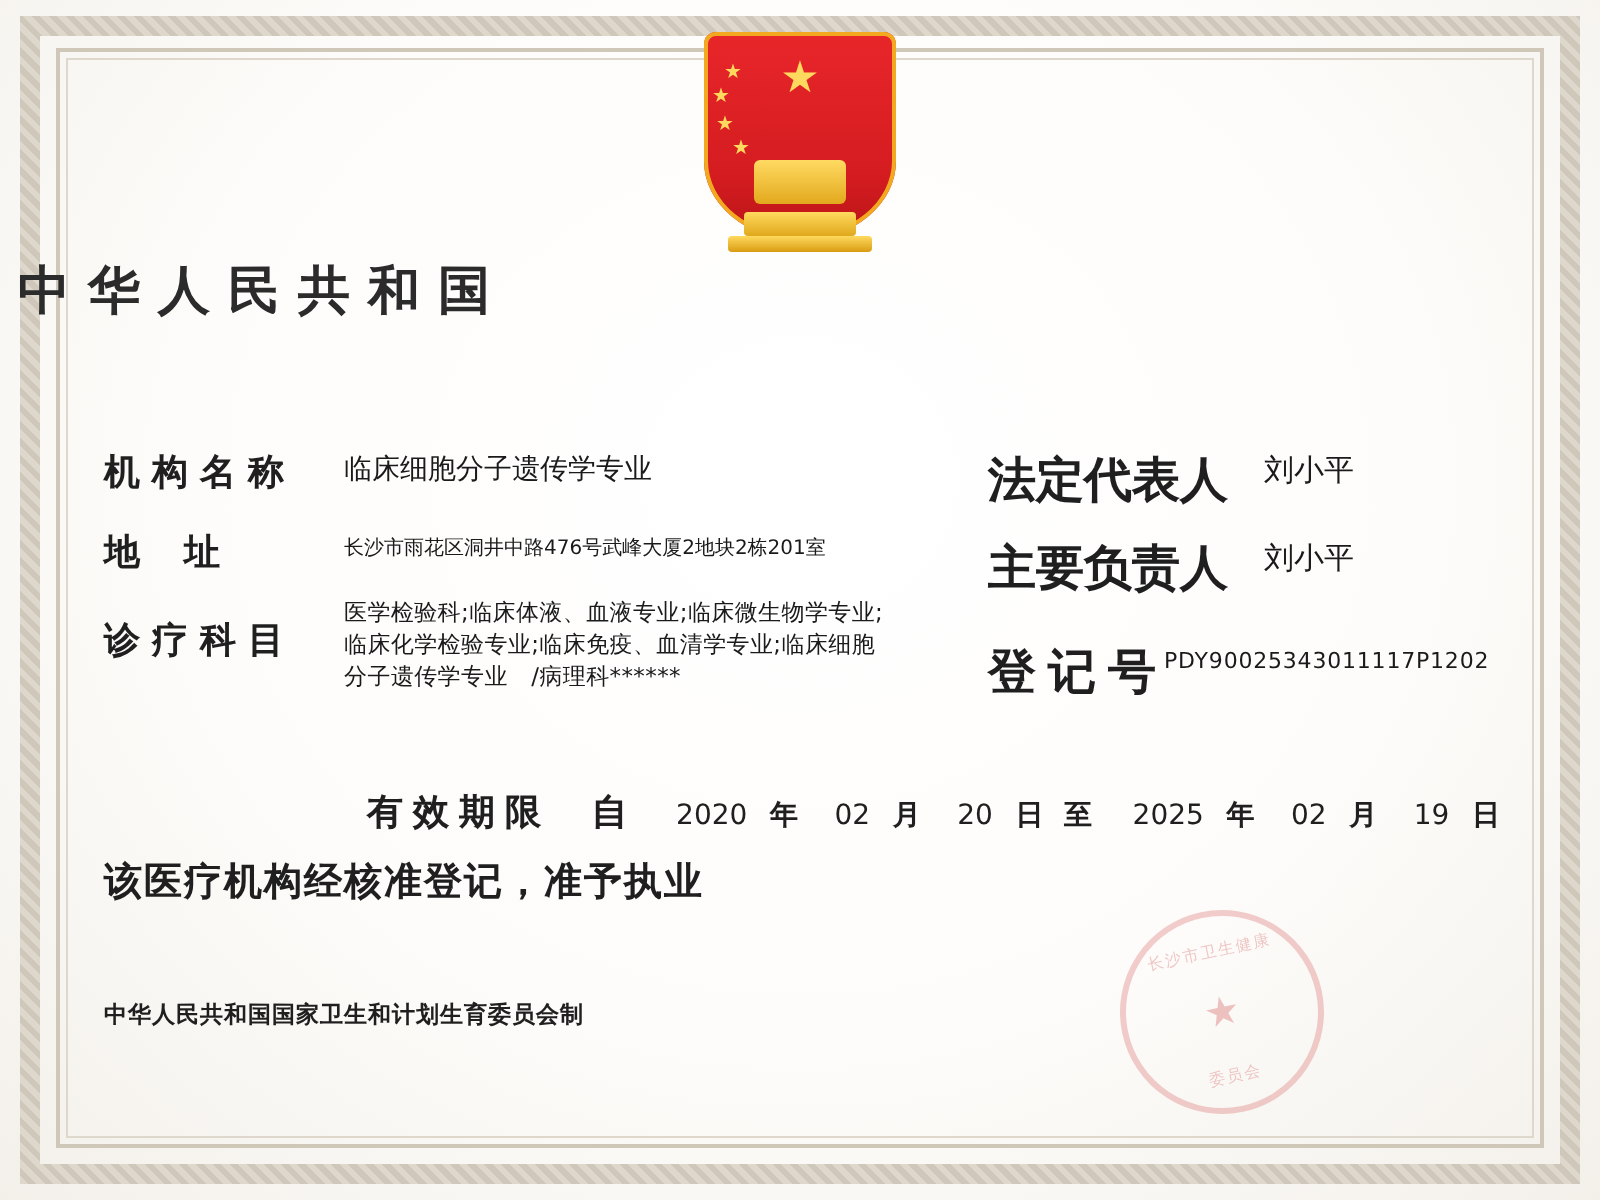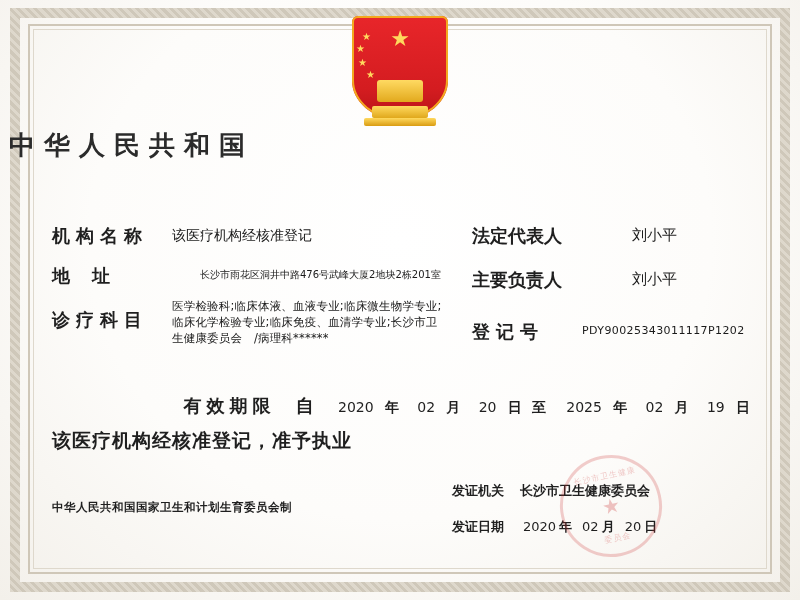--- a/index.html
+++ b/index.html
@@ -187,39 +187,39 @@
     width: 270px;
     line-height: 15px;
   }
   .field-value-addr {
     position: absolute;
     left: 120px;
     top: 44px;
     width: 280px;
     font-size: 10px;
     line-height: 14px;
-    margin-left: 28px;
   }
   .field-value-scope {
     position: absolute;
     left: 120px;
     top: 74px;
     width: 275px;
     font-size: 11.5px;
     line-height: 16px;
     letter-spacing: 0.2px;
   }
 
   .r-label {
     position: absolute;
     font-family: Liberation Sans, sans-serif;
-    font-size: 18px;
+    font-size: 24px;
     font-weight: bold;
     color: #1f1f1f;
     white-space: nowrap;
+    margin-left: 22px;
   }
   .r-value {
     position: absolute;
     font-family: "DejaVu Sans", sans-serif;
     color: #1a1a1a;
   }
 
   
   .validity {
     position: absolute;
@@ -357,31 +357,31 @@
 
   <div class="title-main">中华人民共和国</div>
 
   <div class="body-area">
 
     <div class="left-col">
 
       <div class="field-name">
         <span class="label label-sp4">机构名称</span>
       </div>
-      <div class="field-value value value-lg">该医疗机构经核准登记</div>
+      <div class="field-value value value-lg">临床细胞分子遗传学专业</div>
 
       <div class="field-name" style="top:40px;">
         <span class="label label-sp-addr">地址</span>
       </div>
       <div class="field-value-addr value">长沙市雨花区洞井中路476号武峰大厦2地块2栋201室</div>
 
       <div class="field-name" style="top:84px;">
         <span class="label label-sp4">诊疗科目</span>
       </div>
-      <div class="field-value-scope value">医学检验科;临床体液、血液专业;临床微生物学专业;临床化学检验专业;临床免疫、血清学专业;长沙市卫生健康委员会　/病理科******</div>
+      <div class="field-value-scope value">医学检验科;临床体液、血液专业;临床微生物学专业;临床化学检验专业;临床免疫、血清学专业;临床细胞分子遗传学专业　/病理科******</div>
 
     </div>
 
     <div class="right-col">
       <div class="r-label" style="left:0; top:0;">法定代表人</div>
       <div class="r-value" style="left:160px; top:2px; font-size:15px;">刘小平</div>
 
       <div class="r-label" style="left:0; top:44px;">主要负责人</div>
       <div class="r-value" style="left:160px; top:46px; font-size:15px;">刘小平</div>
 
@@ -404,35 +404,20 @@
       <span class="num" style="padding-left:10px;">02</span>
       <span class="unit">月</span>
       <span class="num" style="padding-left:10px;">19</span>
       <span class="unit">日</span>
     </div>
 
     <div class="statement">该医疗机构经核准登记，准予执业</div>
 
     <div class="footer-left">中华人民共和国国家卫生和计划生育委员会制</div>
 
-    <div class="footer-right">
-      <div class="fr-row">
-        <span>发证机关</span>
-        <span class="fv">长沙市卫生健康委员会</span>
-      </div>
-      <div class="fr-row">
-        <span>发证日期</span>
-        <span class="fv dnum">2020</span>
-        <span>年</span>
-        <span class="dnum" style="padding-left:10px;">02</span>
-        <span>月</span>
-        <span class="dnum" style="padding-left:10px;">20</span>
-        <span>日</span>
-      </div>
-    </div>
 
   </div>
 
   <div class="seal">
     <div class="seal-top-text">长沙市卫生健康</div>
     <div class="seal-star">★</div>
     <div class="seal-bottom-text">委员会</div>
   </div>
 
 </div>

